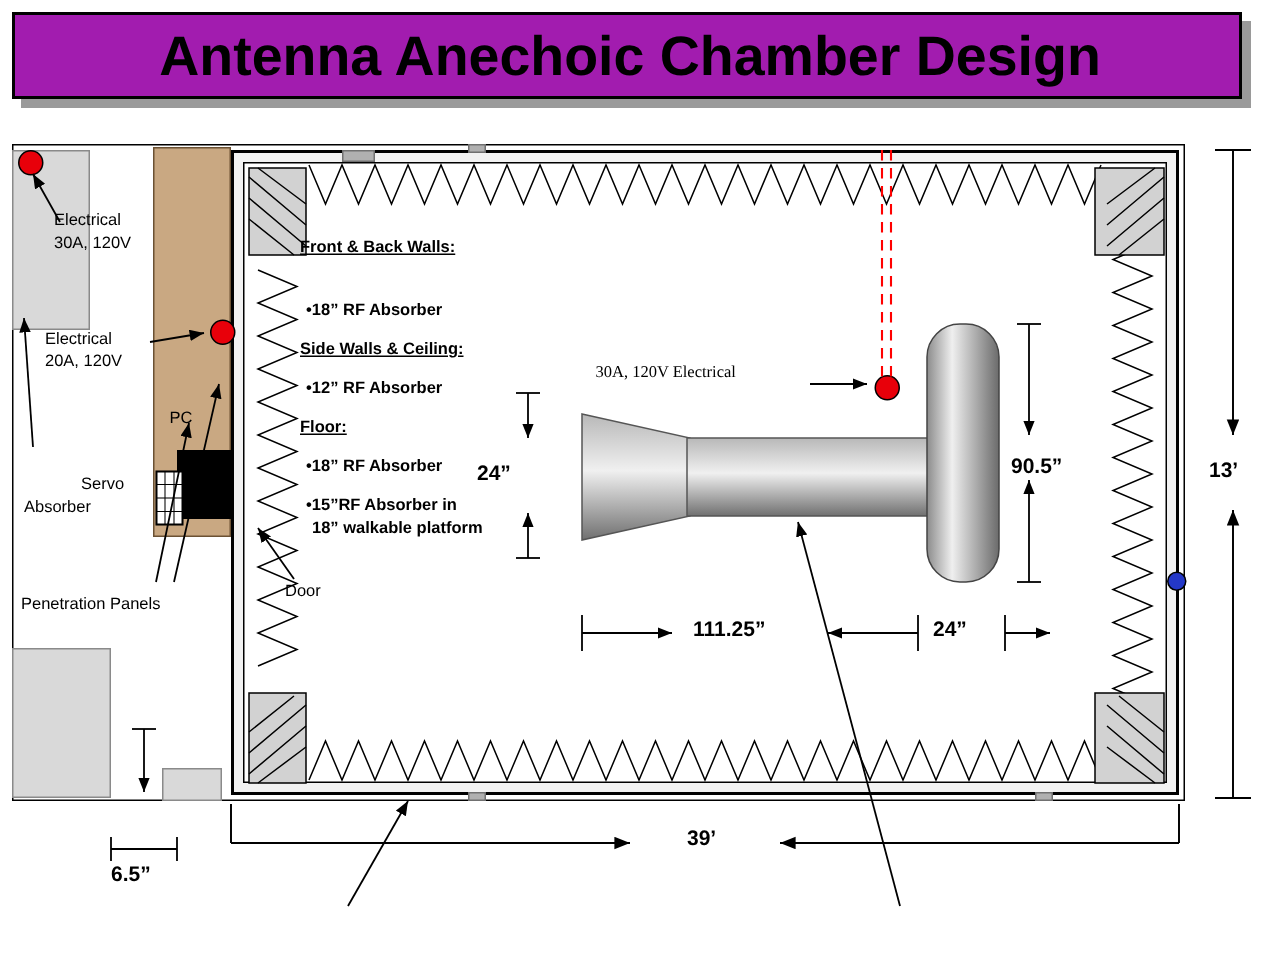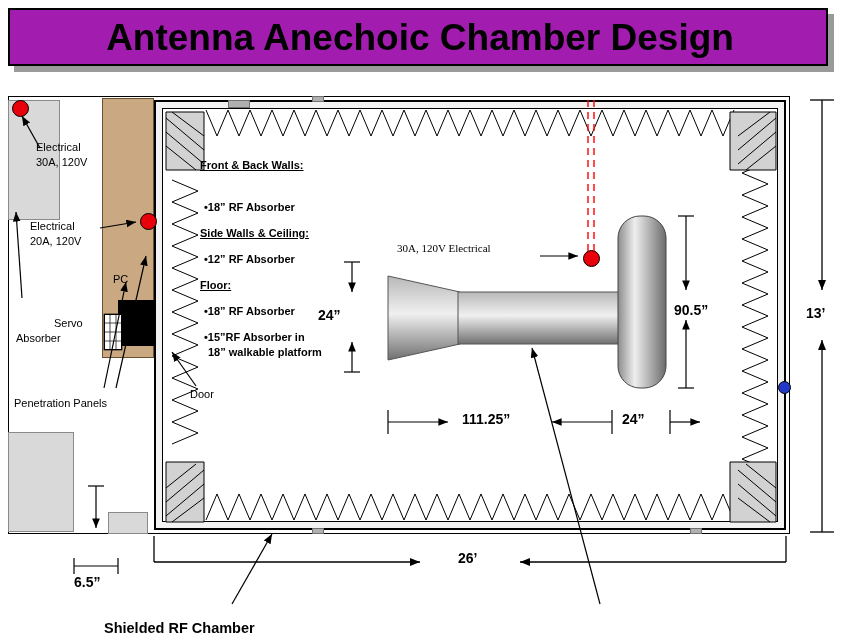--- a/index.html
+++ b/index.html
@@ -337,19 +337,18 @@
   <div class="lbl b" style="left:204px; top:252px;">•12” RF Absorber</div>
   <div class="lbl b u" style="left:200px; top:278px;">Floor:</div>
   <div class="lbl b" style="left:204px; top:304px;">•18” RF Absorber</div>
   <div class="lbl b" style="left:204px; top:330px;">•15”RF Absorber in</div>
   <div class="lbl b" style="left:208px; top:345px;">18” walkable platform</div>
 
   <div class="lbl b" style="left:318px; top:308px; font-size:14px;">24”</div>
   <div class="lbl b" style="left:674px; top:303px; font-size:14px;">90.5”</div>
   <div class="lbl b" style="left:462px; top:412px; font-size:14px;">111.25”</div>
   <div class="lbl b" style="left:622px; top:412px; font-size:14px;">24”</div>
-  <div class="lbl b" style="left:458px; top:551px; font-size:14px;">26’</div>
+  <div class="lbl b" style="left:458px; top:551px; font-size:14px;">39’</div>
   <div class="lbl b" style="left:806px; top:306px; font-size:14px;">13’</div>
   <div class="lbl b" style="left:74px; top:575px; font-size:14px;">6.5”</div>
 
-  <div class="callout-bottom" style="left:104px; top:620px;">Shielded RF Chamber</div>
 
 </div>
 
 </body></html>

